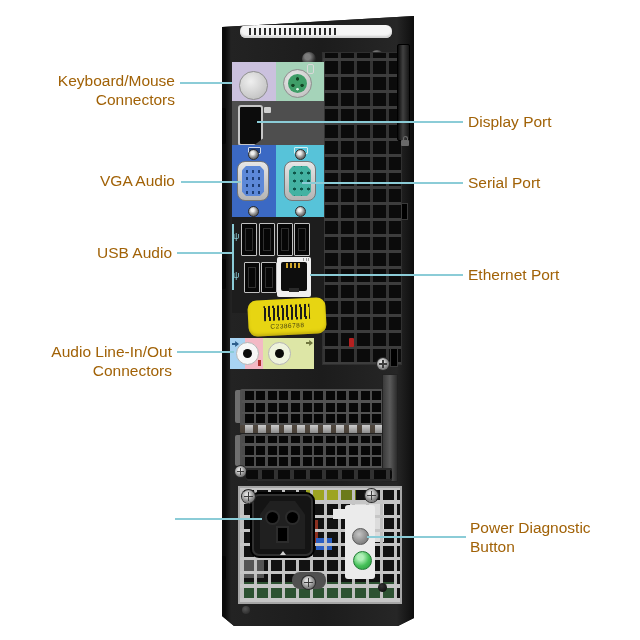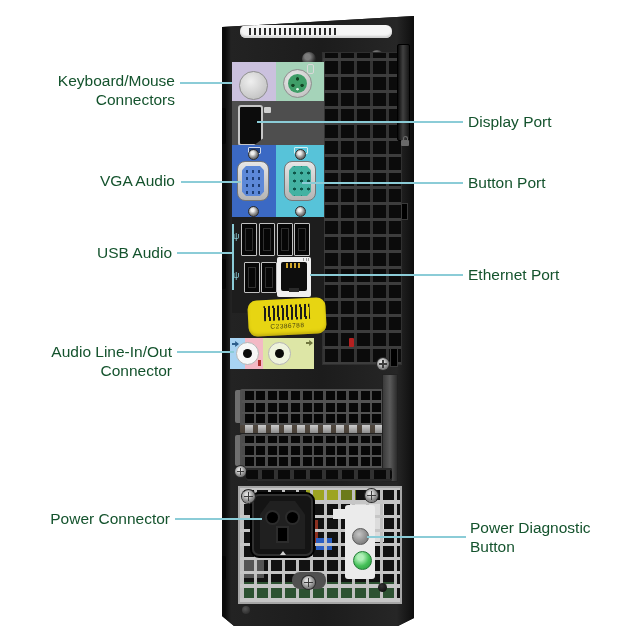--- a/index.html
+++ b/index.html
@@ -178,21 +178,21 @@
   #psu-screw-tl { left:20px; top:474px; width:13px; height:13px; }
   #psu-screw-tr { left:143px; top:473px; width:13px; height:13px; }
   #bottom-tab { left:70px; top:556px; width:34px; height:17px; background:#505050; border-radius:8px; }
   #psu-screw-b { left:80px; top:560px; width:13px; height:13px; }
   #bottom-screw-l { left:20px; top:590px; width:8px; height:8px; border-radius:50%;
     background: radial-gradient(circle at 40% 35%, #555, #222); }
   #bottom-screw-r { left:156px; top:567px; width:9px; height:9px; border-radius:50%;
     background: radial-gradient(circle at 40% 35%, #333, #050505); }
 
   
-  .co { position:absolute; font-size:15.5px; line-height:19px; color:#14532d; white-space:pre-line; }
+  .co { position:absolute; font-size:15.5px; line-height:19px; color:#a16207; white-space:pre-line; }
   .co.l { text-align:right; }
   #co-kb    { right:465px; top:71px; }
   #co-vga   { right:465px; top:171px; }
   #co-usb   { right:468px; top:243px; }
   #co-audio { right:468px; top:342px; }
   #co-power { right:470px; top:509px; }
   #co-dp    { left:468px; top:112px; }
   #co-ser   { left:468px; top:173px; }
   #co-eth   { left:468px; top:265px; }
   #co-diag  { left:470px; top:518px; }
@@ -325,24 +325,23 @@
     <div id="psu-screw-b" class="screw"></div>
     <div id="bottom-screw-l"></div>
     <div id="bottom-screw-r"></div>
   </div>
 
   <div id="co-kb" class="co l">Keyboard/Mouse
 Connectors</div>
   <div id="co-vga" class="co l">VGA Audio</div>
   <div id="co-usb" class="co l">USB Audio</div>
   <div id="co-audio" class="co l">Audio Line-In/Out
-Connector</div>
-  <div id="co-power" class="co l">Power Connector</div>
+Connectors</div>
   <div id="co-dp" class="co r">Display Port</div>
-  <div id="co-ser" class="co r">Button Port</div>
+  <div id="co-ser" class="co r">Serial Port</div>
   <div id="co-eth" class="co r">Ethernet Port</div>
   <div id="co-diag" class="co r">Power Diagnostic
 Button</div>
 
   <div id="cl-kb" class="cl"></div>
   <div id="cl-vga" class="cl"></div>
   <div id="cl-usb" class="cl"></div>
   <div id="cl-usb-v" class="cl"></div>
   <div id="cl-audio" class="cl"></div>
   <div id="cl-power" class="cl"></div>

